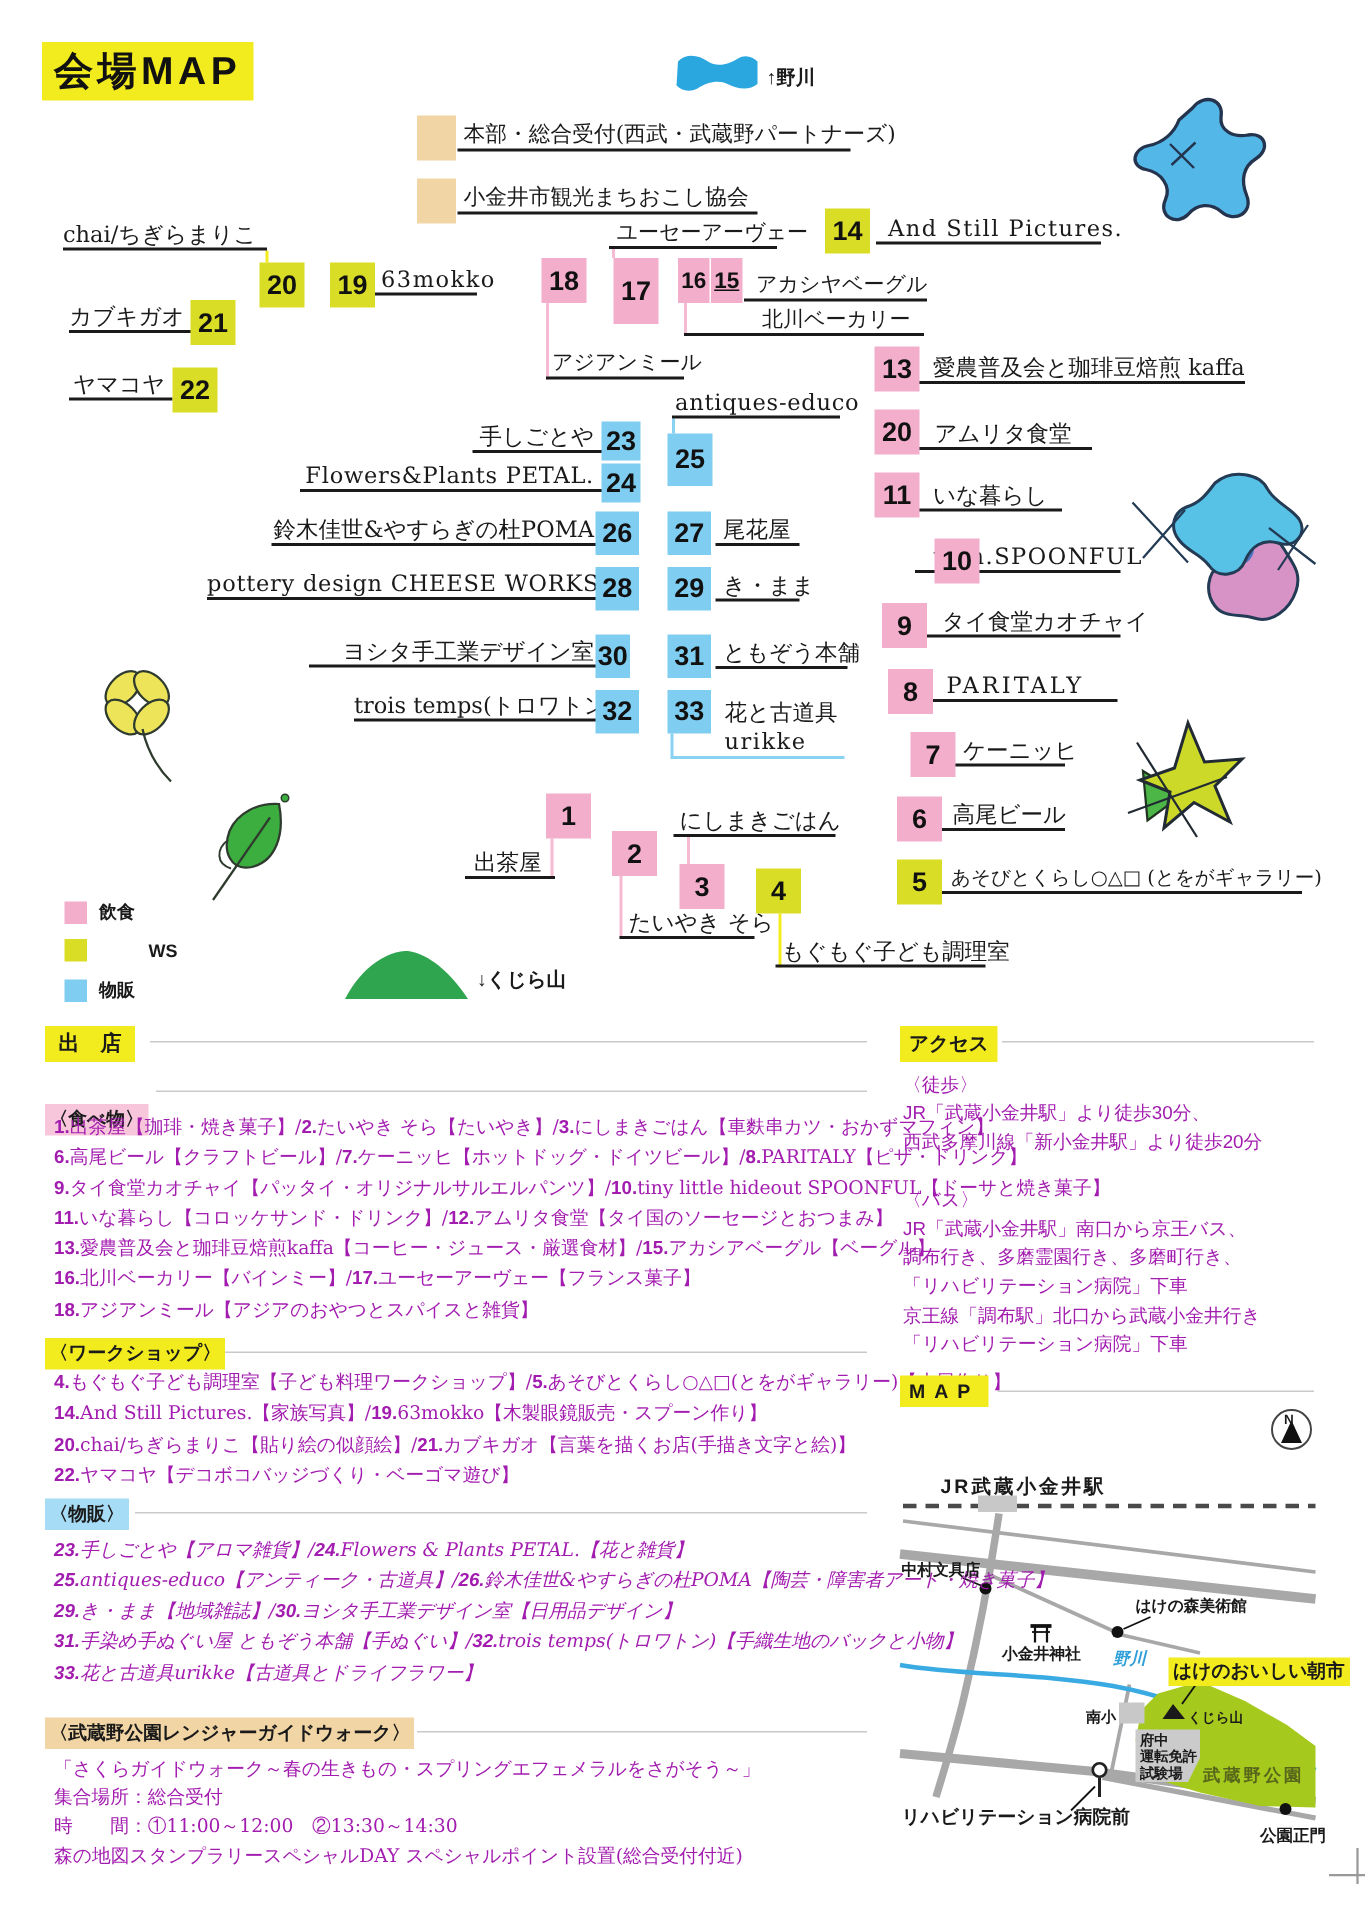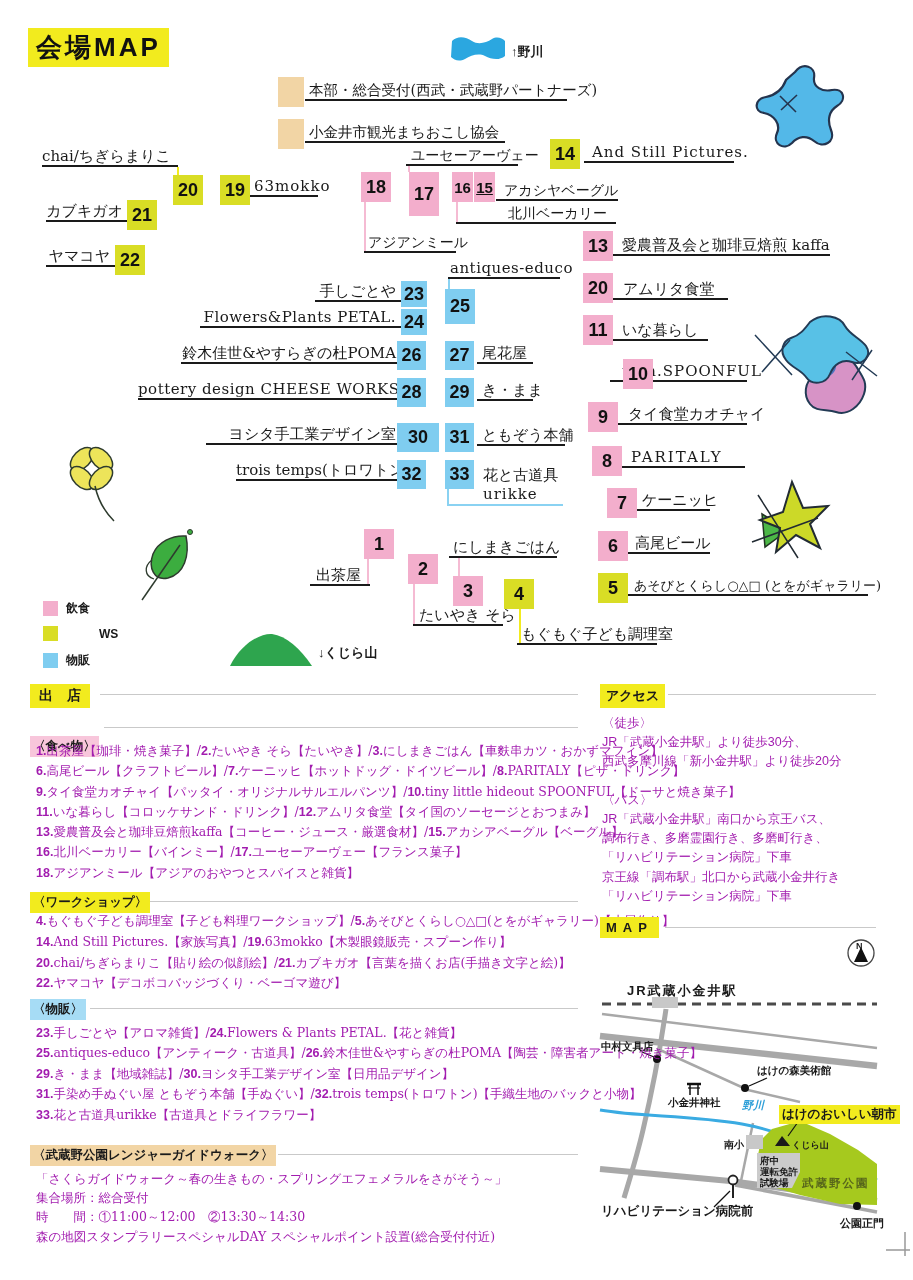--- a/index.html
+++ b/index.html
@@ -156,21 +156,21 @@
   <div class="rule" style="left:145px;top:901px;width:433px;"></div>
   <div class="listbox" id="ws-list" style="left:36px;top:911px;line-height:19.8px;">
       <div><b>4.</b>もぐもぐ子ども調理室【子ども料理ワークショップ】/<b>5.</b>あそびとくらし○△□(とをがギャラリー)【小屋作り】</div>
       <div><b>14.</b>And Still Pictures.【家族写真】/<b>19.</b>63mokko【木製眼鏡販売・スプーン作り】</div>
       <div><b>20.</b>chai/ちぎらまりこ【貼り絵の似顔絵】/<b>21.</b>カブキガオ【言葉を描くお店(手描き文字と絵)】</div>
       <div><b>22.</b>ヤマコヤ【デコボコバッジづくり・ベーゴマ遊び】</div>
     </div>
 
   <div class="badge b-blue" style="left:30px;top:999px;font-size:12.5px;padding:2px 3px;">〈物販〉</div>
   <div class="rule" style="left:90px;top:1008px;width:488px;"></div>
-  <div class="listbox" id="goods-list" style="left:36px;top:1023px;line-height:19.4px;">
+  <div class="listbox" id="goods-list" style="left:36px;top:1023px;line-height:19.4px;font-style:italic;">
       <div><b>23.</b>手しごとや【アロマ雑貨】/<b>24.</b>Flowers &amp; Plants PETAL.【花と雑貨】</div>
       <div><b>25.</b>antiques-educo【アンティーク・古道具】/<b>26.</b>鈴木佳世&amp;やすらぎの杜POMA【陶芸・障害者アート・焼き菓子】</div>
       <div><b>29.</b>き・まま【地域雑誌】/<b>30.</b>ヨシタ手工業デザイン室【日用品デザイン】</div>
       <div><b>31.</b>手染め手ぬぐい屋 ともぞう本舗【手ぬぐい】/<b>32.</b>trois temps(トロワトン)【手織生地のバックと小物】</div>
       <div><b>33.</b>花と古道具urikke【古道具とドライフラワー】</div>
     </div>
 
   <div class="badge b-tan" style="left:30px;top:1145px;font-size:12.5px;padding:2px 3px;">〈武蔵野公園レンジャーガイドウォーク〉</div>
   <div class="rule" style="left:278px;top:1154px;width:300px;"></div>
   <div class="listbox" id="ranger-list" style="left:36px;top:1169px;line-height:19.2px;">
@@ -236,21 +236,21 @@
     <div class="marker m-ws" style="left: 173px; top: 175px; width: 30px; height: 30px; font-size: 18px;">20</div>
     <div class="marker m-ws" style="left: 127px; top: 200px; width: 30px; height: 30px; font-size: 18px;">21</div>
     <div class="marker m-ws" style="left: 115px; top: 245px; width: 30px; height: 30px; font-size: 18px;">22</div>
     <div class="marker m-goods" style="left: 401px; top: 281px; width: 26px; height: 26px; font-size: 18px;">23</div>
     <div class="marker m-goods" style="left: 401px; top: 309px; width: 26px; height: 26px; font-size: 18px;">24</div>
     <div class="marker m-goods" style="left: 445px; top: 289px; width: 30px; height: 35px; font-size: 18px;">25</div>
     <div class="marker m-goods" style="left: 397px; top: 341px; width: 29px; height: 29px; font-size: 18px;">26</div>
     <div class="marker m-goods" style="left: 445px; top: 341px; width: 29px; height: 29px; font-size: 18px;">27</div>
     <div class="marker m-goods" style="left: 397px; top: 378px; width: 29px; height: 29px; font-size: 18px;">28</div>
     <div class="marker m-goods" style="left: 445px; top: 378px; width: 29px; height: 29px; font-size: 18px;">29</div>
-    <div class="marker m-goods" style="left: 397px; top: 423px; width: 42px; height: 29px; font-size: 18px;">30</div>
+    <div class="marker m-goods" style="left: 397px; top: 423px; width: 23px; height: 29px; font-size: 18px;">30</div>
     <div class="marker m-goods" style="left: 445px; top: 423px; width: 29px; height: 29px; font-size: 18px;">31</div>
     <div class="marker m-goods" style="left: 397px; top: 460px; width: 29px; height: 29px; font-size: 18px;">32</div>
     <div class="marker m-goods" style="left: 445px; top: 460px; width: 29px; height: 29px; font-size: 18px;">33</div>
     <div class="lbl u c-hq" style="left: 305px; top: 80px; width: 262px; font-size: 14.5px; padding-left: 4px;">本部・総合受付(西武・武蔵野パートナーズ)</div>
     <div class="lbl u c-hq" style="left: 305px; top: 122px; width: 200px; font-size: 14.5px; padding-left: 4px;">小金井市観光まちおこし協会</div>
     <div class="lbl u c-ws" style="left: 42px; top: 146px; width: 136px;">chai/ちぎらまりこ</div>
     <div class="lbl u c-ws" style="left: 250px; top: 176px; width: 68px; letter-spacing: 1px; padding-left: 4px;">63mokko</div>
     <div class="lbl u c-ws" style="left: 46px; top: 201px; width: 82px; text-align: right; padding-right: 5px;">カブキガオ</div>
     <div class="lbl u c-ws" style="left: 46px; top: 246px; width: 69px; text-align: right; padding-right: 5px;">ヤマコヤ</div>
     <div class="lbl u c-ws" style="left: 584px; top: 142px; width: 150px; letter-spacing: 1px; padding-left: 8px;">And Still Pictures.</div>

